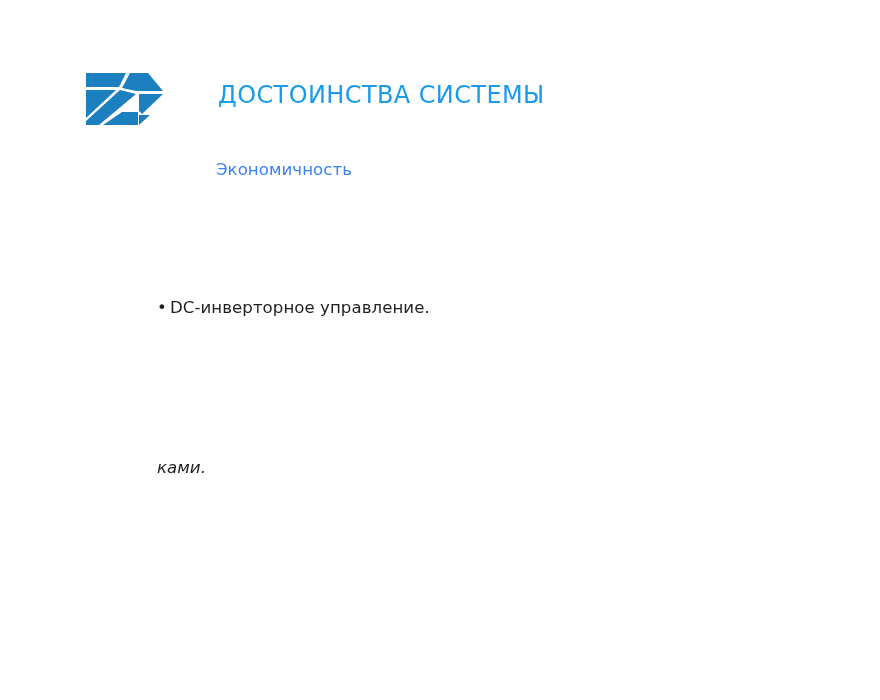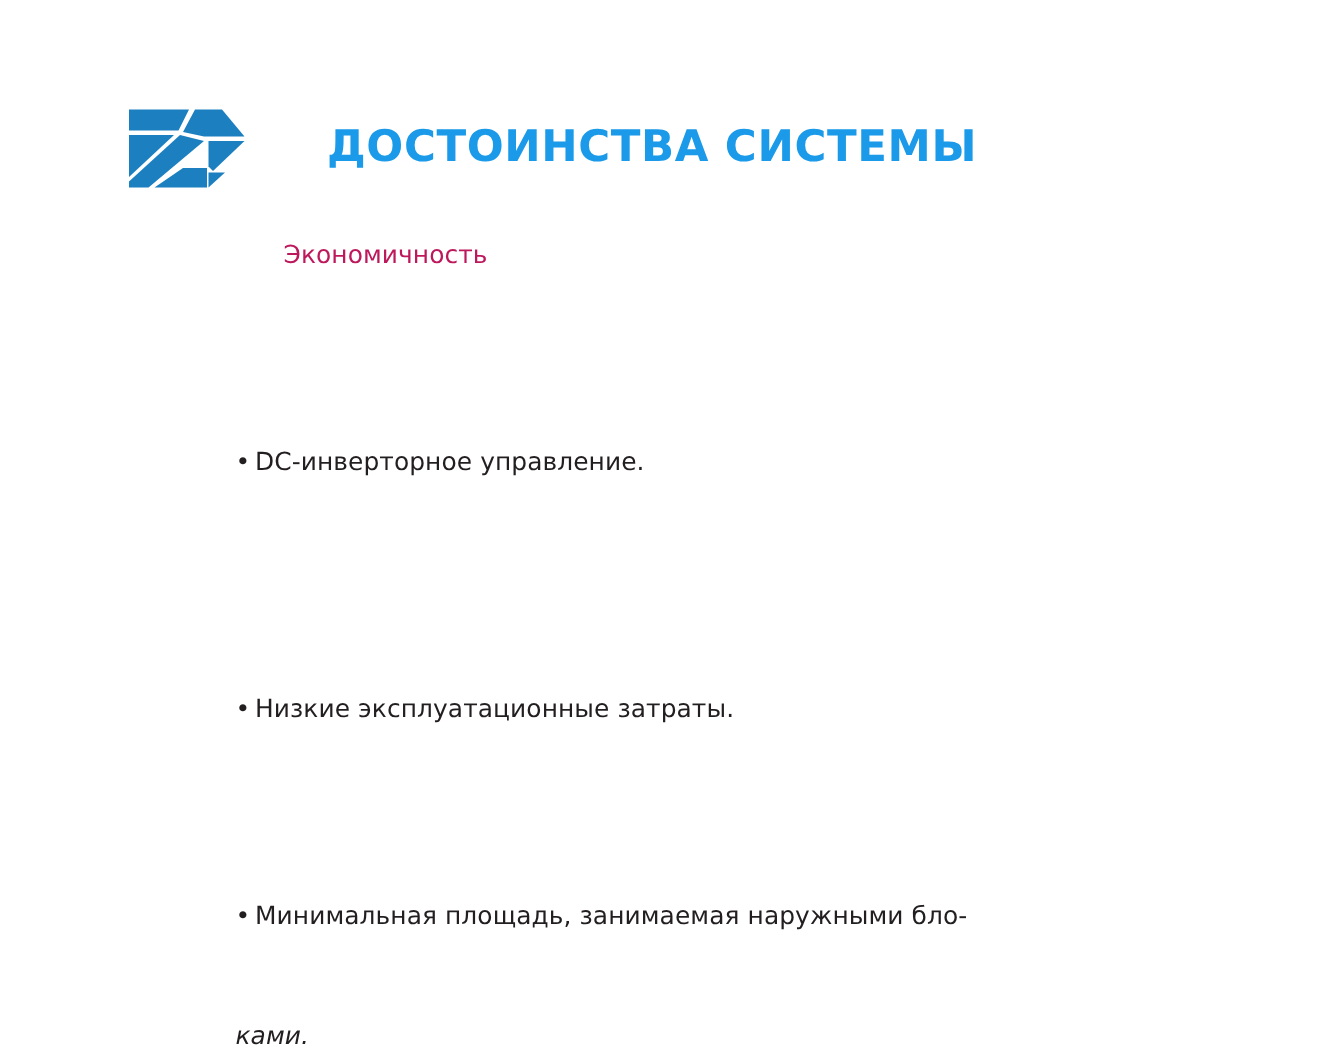--- a/index.html
+++ b/index.html
@@ -40,22 +40,22 @@
     width: 78px;
     height: 56px;
     display: block;
   }
 
   .slide-title {
     position: absolute;
     left: 218px;
     top: 82px;
     margin: 0;
-    font-size: 29px;
-    font-weight: bold;
+    font-size: 24px;
+    font-weight: normal;
     letter-spacing: 0.4px;
     line-height: 1.1;
     white-space: nowrap;
     font-family: "DejaVu Sans", "Liberation Sans", sans-serif;
   }
 
   
   .slide-body {
     position: absolute;
     left: 157px;
@@ -65,21 +65,22 @@
 
   .body-line {
     font-size: 16.6px;
     line-height: 26.6px;
     color: #231f20;
     white-space: pre;
     letter-spacing: 0.05px;
   }
 
   .body-line.lead {
-    color: #be185d;
+    color: #3b82f6;
+    margin-left: 27px;
   }
 
   .bullet-line {
     display: block;
     margin-top: 32px;
   }
 
   .bullet-dot {
     display: inline-block;
     width: 13px;
@@ -116,23 +117,21 @@
     <h1 class="slide-title" style="color:#1a9ae8">ДОСТОИНСТВА СИСТЕМЫ</h1>
   </div>
 
   <div class="slide-body">
     <div class="body-line">
       <span class="body-line lead">Экономичность</span><br>
 
       <span class="bullet-line"><span class="bullet-dot">•</span><span>DC-инверторное управление.</span></span>
 
 
-      <span class="bullet-line"><span class="bullet-dot">•</span><span>Низкие эксплуатационные затраты.</span></span>
 
-      <span class="bullet-line"><span class="bullet-dot">•</span><span>Минимальная площадь, занимаемая наружными бло-</span></span>
       <span class="cont-line">ками.</span>
 
       
 
       
 
       
       
 
       

